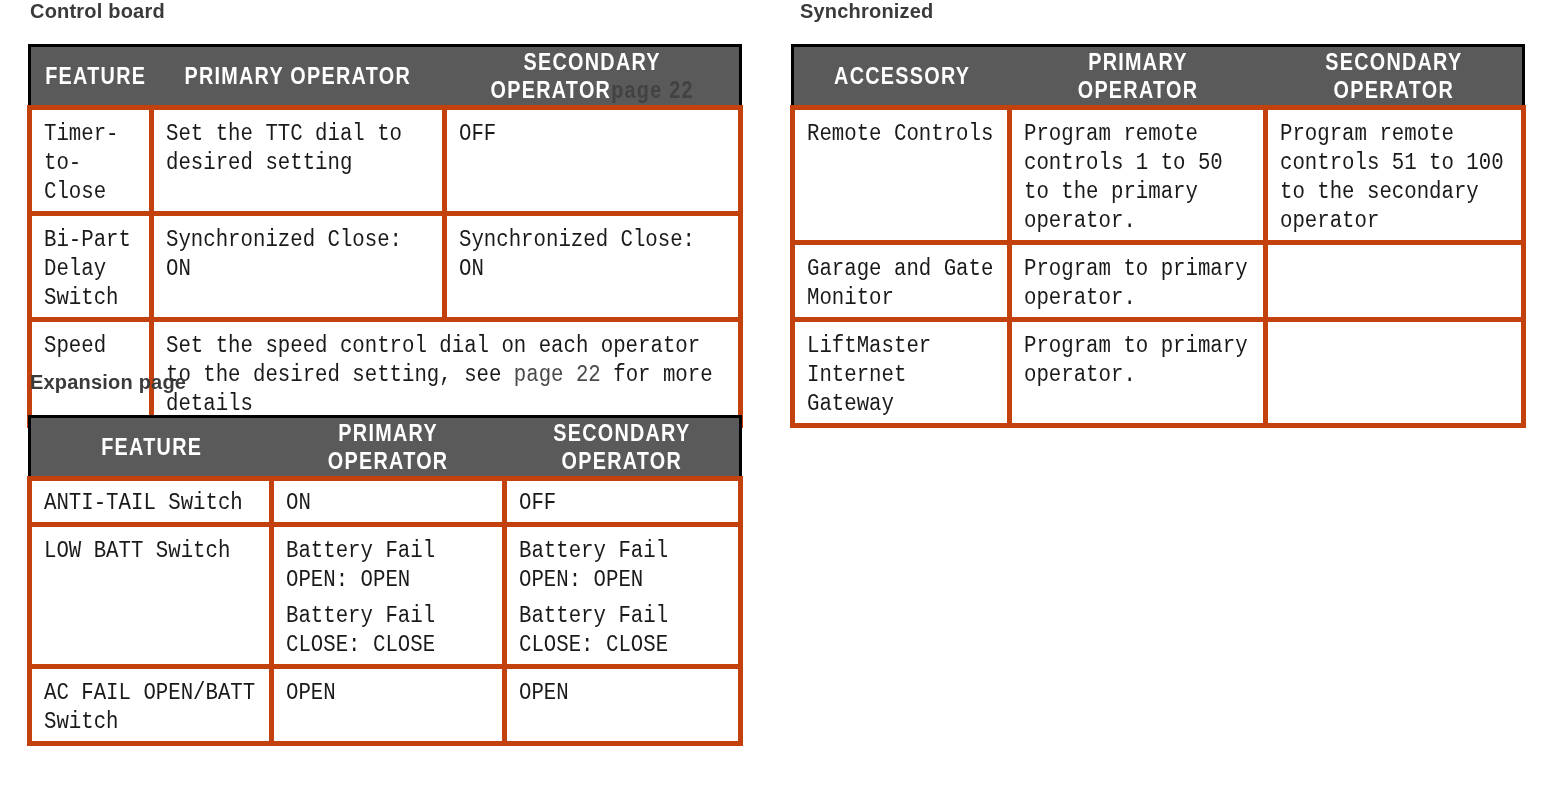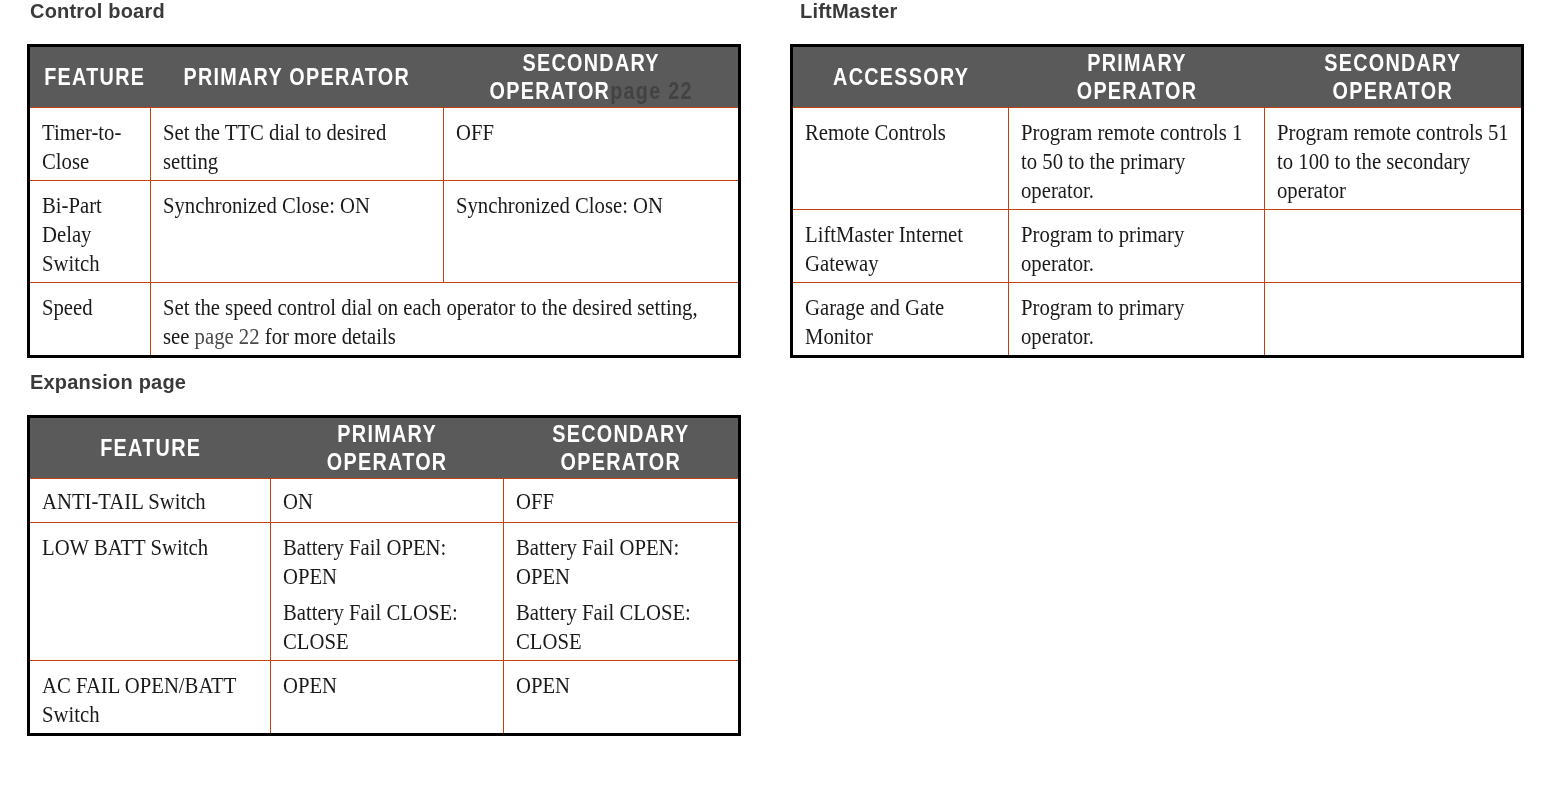--- a/index.html
+++ b/index.html
@@ -41,23 +41,23 @@
       line-height: 28px;
       padding: 0 6px;
       border: none;
       transform-origin: center;
     }
     table.spec th .hdr {
       display: inline-block;
       transform: scaleX(0.86);
     }
     table.spec td {
-      border: 1px solid #c2410c;
+      border: 5px solid #c2410c;
       vertical-align: top;
-      font-family: Liberation Serif, serif;
+      font-family: Liberation Mono, monospace;
       font-size: 23px;
       line-height: 29px;
       padding: 10px 12px 4px 12px;
       color: #1a1a1a;
       overflow: hidden;
     }
     table.spec td .cell {
       display: block;
       transform: scaleX(0.9);
       transform-origin: left top;
@@ -195,21 +195,21 @@
       <td>
           <span class="cell">OPEN</span>
         </td>
       <td>
           <span class="cell">OPEN</span>
         </td>
     </tr>
   </tbody>
 </table>
 
-<h2 class="section-title" style="left:800px; top:0px;">LiftMaster</h2>
+<h2 class="section-title" style="left:800px; top:0px;">Synchronized</h2>
 
 <table class="spec" style="left:790px; top:44px; width:731px;border-radius:9px;">
   <colgroup>
     <col style="width:217px">
     <col style="width:256px">
     <col style="width:258px">
   </colgroup>
   <thead>
     <tr style="height:62px;">
       <th>
@@ -230,32 +230,32 @@
         </td>
       <td>
           <span class="cell">Program remote controls 1 to 50 to the primary operator.</span>
         </td>
       <td>
           <span class="cell">Program remote controls 51 to 100 to the secondary operator</span>
         </td>
     </tr>
     <tr style="height:73px;">
       <td>
+          <span class="cell">Garage and Gate Monitor</span>
+        </td>
+      <td>
+          <span class="cell">Program to primary operator.</span>
+        </td>
+      <td>
+          <span class="cell"></span>
+        </td>
+    </tr>
+    <tr style="height:73px;">
+      <td>
           <span class="cell">LiftMaster Internet Gateway</span>
-        </td>
-      <td>
-          <span class="cell">Program to primary operator.</span>
-        </td>
-      <td>
-          <span class="cell"></span>
-        </td>
-    </tr>
-    <tr style="height:73px;">
-      <td>
-          <span class="cell">Garage and Gate Monitor</span>
         </td>
       <td>
           <span class="cell">Program to primary operator.</span>
         </td>
       <td>
           <span class="cell"></span>
         </td>
     </tr>
   </tbody>
 </table>

